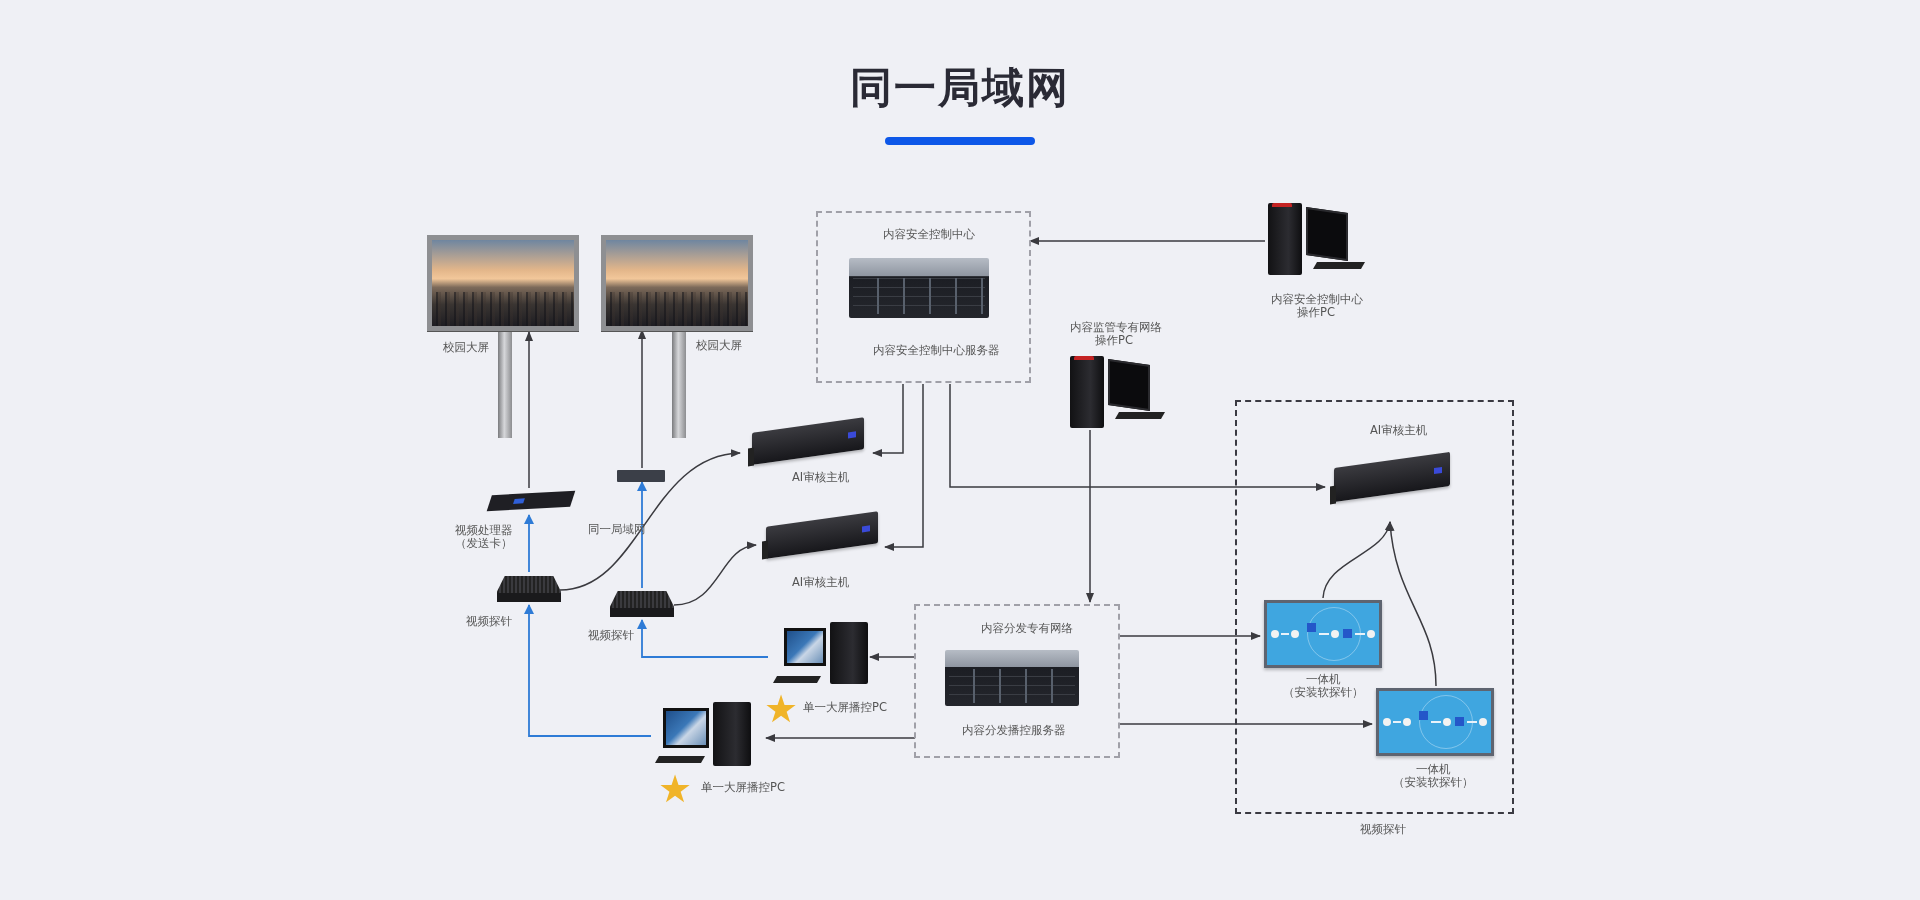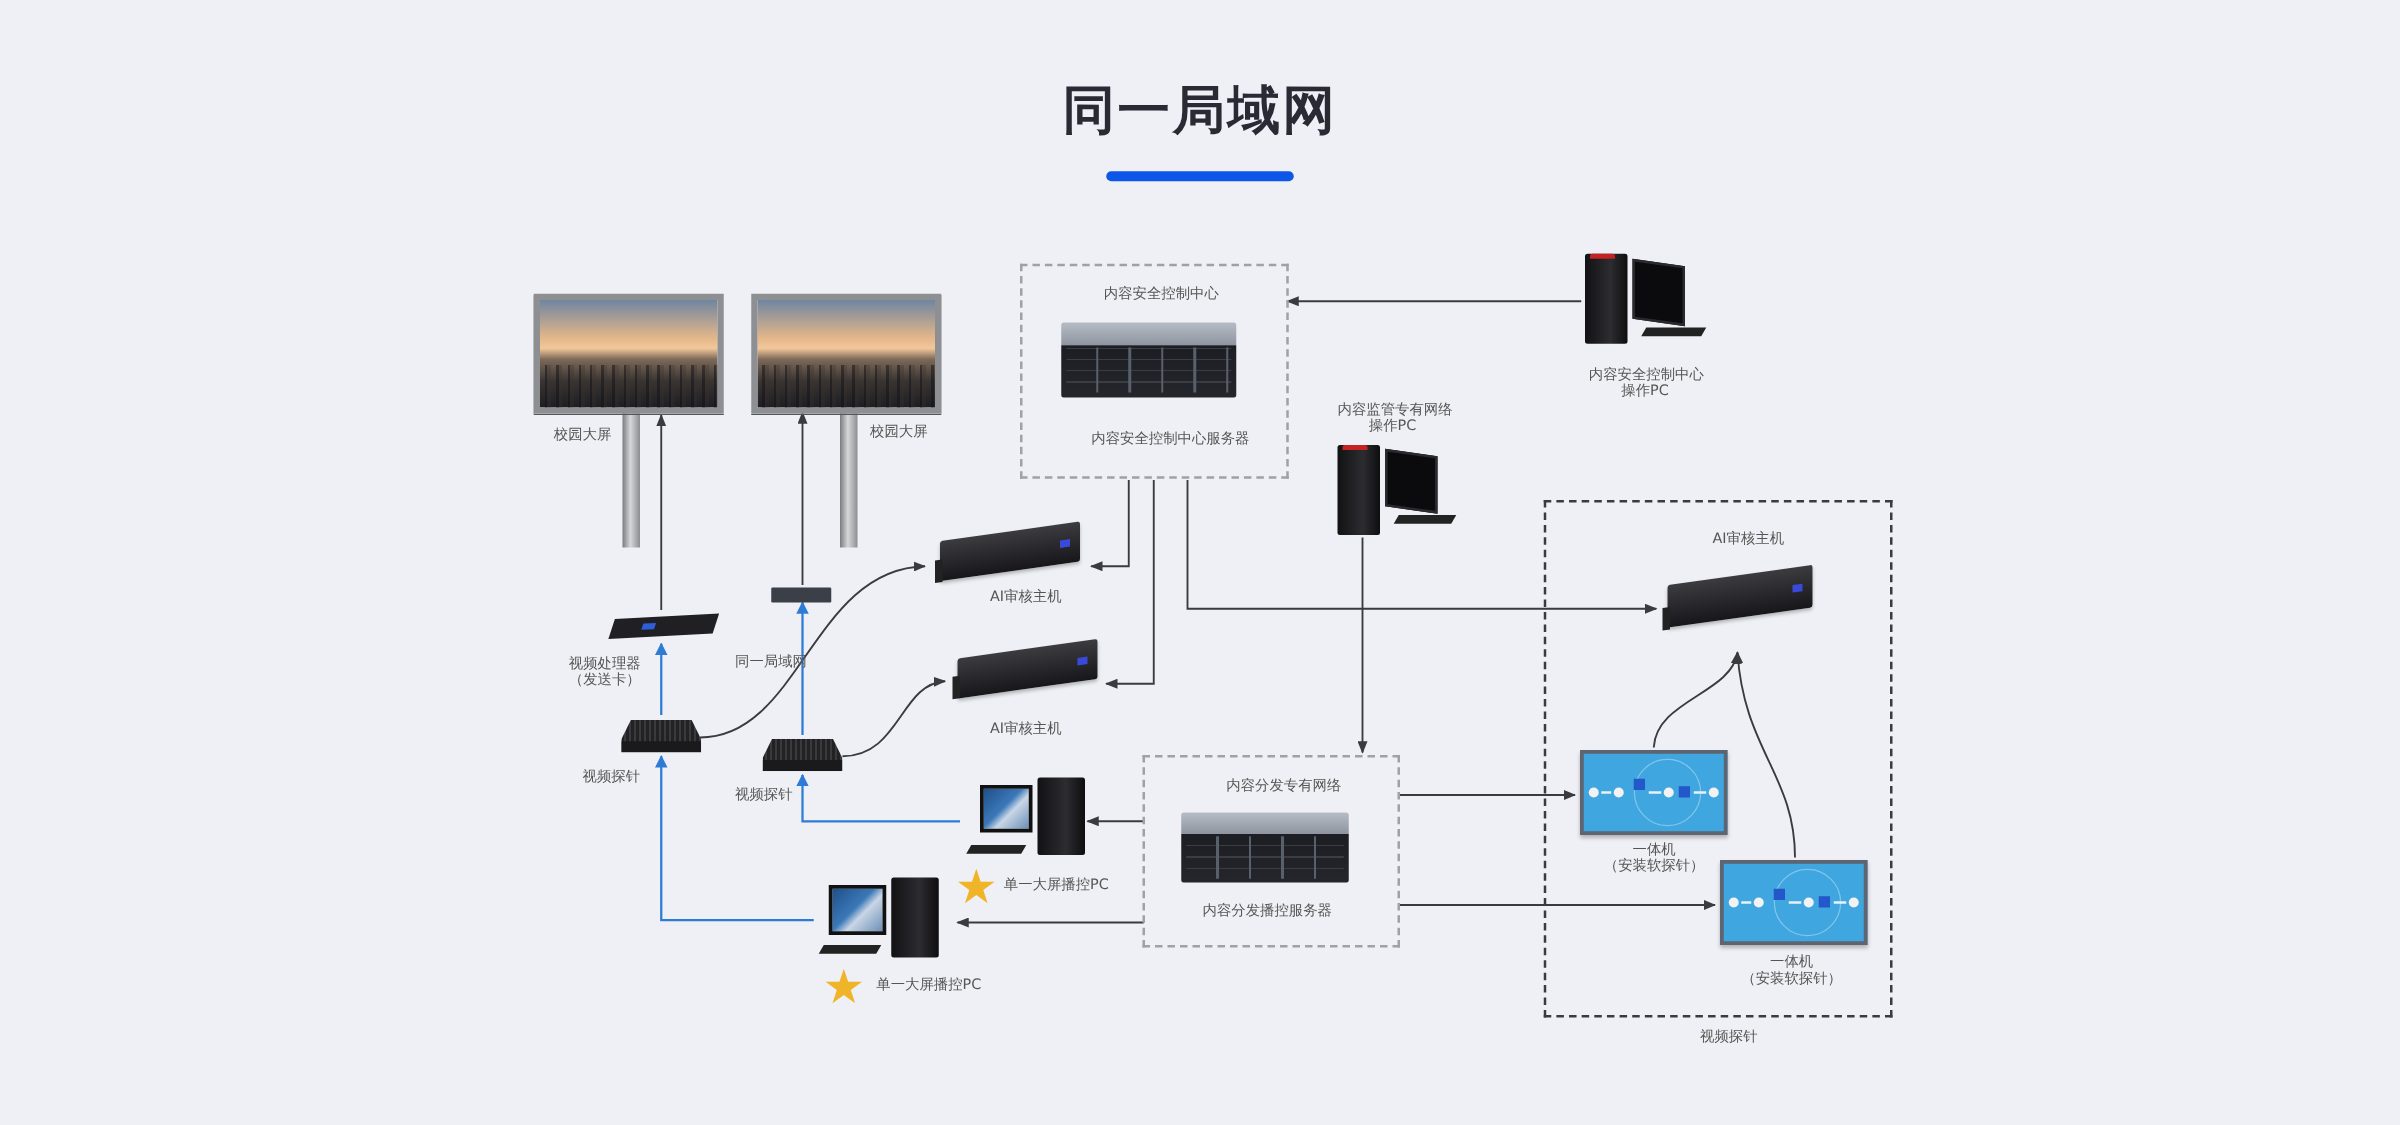--- a/index.html
+++ b/index.html
@@ -235,21 +235,21 @@
   <div class="lbl" style="left:1070px; top:320px;">内容监管专有网络</div>
   <div class="lbl" style="left:1095px; top:333px;">操作PC</div>
   <div class="tower red" style="left:1070px; top:356px; width:34px; height:72px;"></div>
   <div class="monitor" style="left:1108px; top:362px; width:42px; height:46px; transform:skewY(8deg);"></div>
   <div class="keyboard" style="left:1117px; top:412px; width:46px;"></div>
 </div>
 
 <div class="dbox" style="left:914px; top:604px; width:206px; height:154px;"></div>
 <div class="lbl" style="left:968px; top:621px;margin-left:13px;">内容分发专有网络</div>
 <div class="server" style="left:945px; top:650px; width:134px; height:56px;"></div>
-<div class="lbl" style="left:962px; top:723px;font-family:Liberation Mono, monospace;">内容分发播控服务器</div>
+<div class="lbl" style="left:962px; top:723px;">内容分发播控服务器</div>
 
 <div>
   <div class="monitor win" style="left:784px; top:628px; width:42px; height:38px;"></div>
   <div class="tower" style="left:830px; top:622px; width:38px; height:62px;"></div>
   <div class="keyboard" style="left:775px; top:676px; width:44px;"></div>
   <div class="star" style="left:764px; top:690px;">★</div>
   <div class="lbl" style="left:803px; top:700px;">单一大屏播控PC</div>
 </div>
 
 <div>

